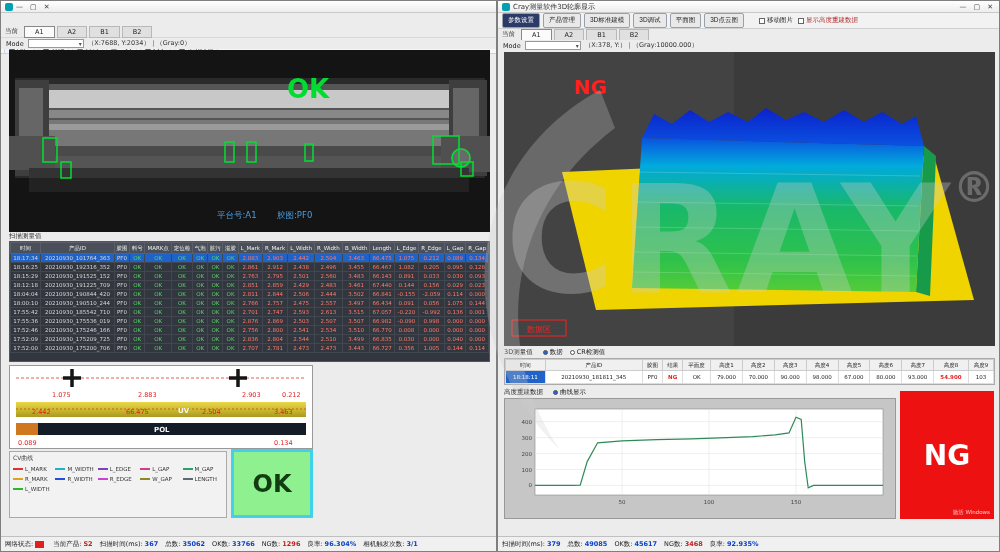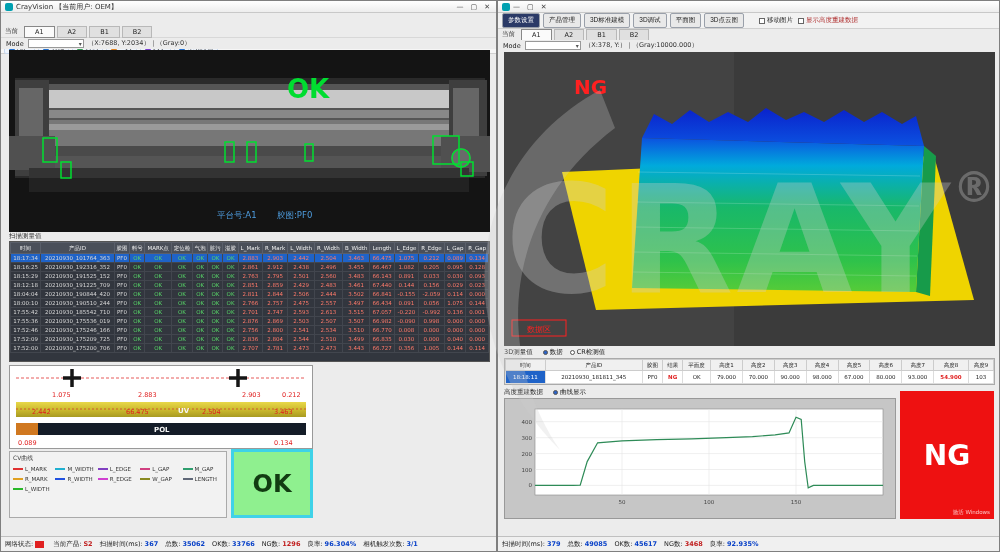--- a/index.html
+++ b/index.html
@@ -102,21 +102,20 @@
   #watermark{position:absolute;left:505px;top:165px;z-index:40;pointer-events:none;font-size:150px;font-weight:bold;color:rgba(205,205,205,0.33);letter-spacing:3px;line-height:1;white-space:nowrap;}
   #watermark sup{font-size:42px;vertical-align:90px;}
   #swoosh{position:absolute;left:0;top:0;z-index:39;pointer-events:none;}
 </style>
 </head>
 <body>
 
 <div class="win" id="win-left">
   <div class="sec titlebar">
     <span class="appicon"></span>
-    <span class="title">CrayVision 【当前用户: OEM】</span>
     <span class="winctl">
       <span>—</span>
       <span>▢</span>
       <span>✕</span>
     </span>
   </div>
 
   <div class="sec menubar">
 
       <span class="menu-item">
@@ -613,20 +612,21 @@
         <span>相机触发次数:</span>
 
         <b class="statval" style="color: rgb(10, 66, 200);">3/1</b>
       </span>
     </div>
 </div>
 
 <div class="win" id="win-right">
   <div class="sec titlebar">
     <span class="appicon"></span>
+    <span class="title">Cray测量软件3D轮廓显示</span>
     <span class="winctl">
       <span>—</span>
       <span>▢</span>
       <span>✕</span>
     </span>
   </div>
 
   <div id="r-toolbar">
     <span class="rbtns">
 

